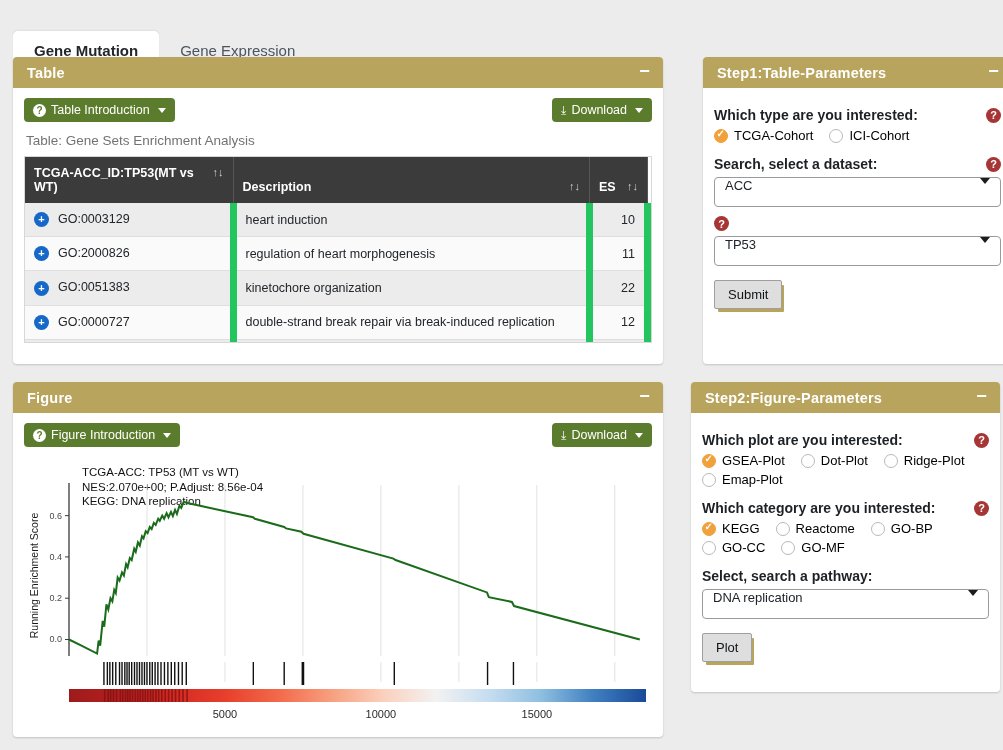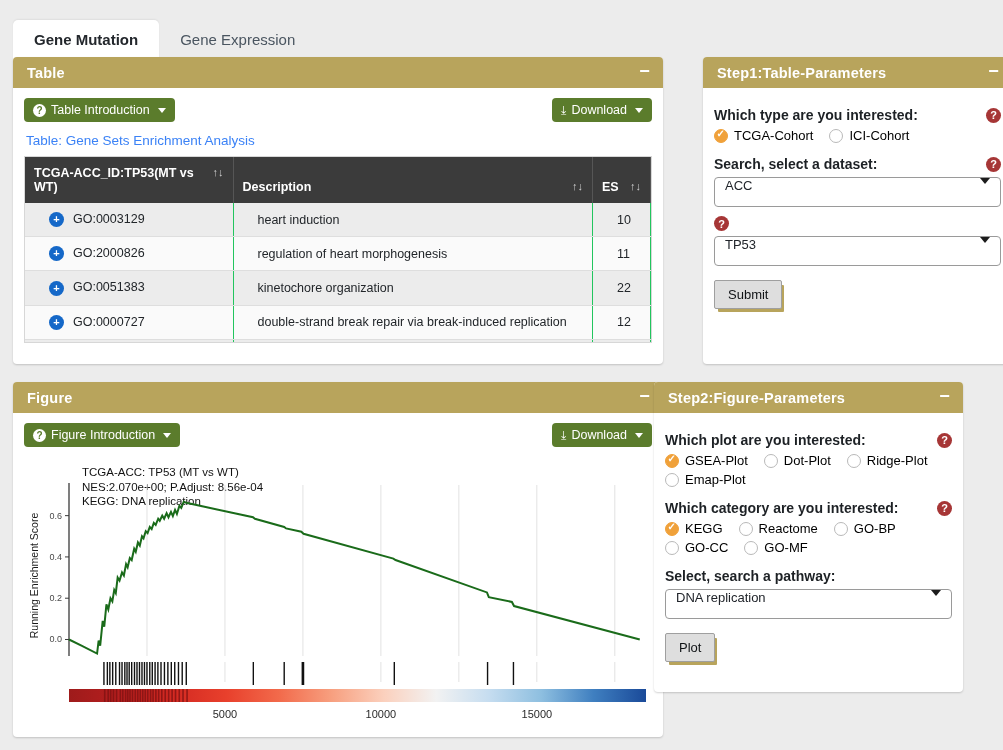--- a/index.html
+++ b/index.html
@@ -14,21 +14,21 @@
 
   
   .tabbar {
     position: absolute; left: 0; top: 0; width: 1003px; height: 54px;
     background: #ececec;
   }
   .tabbar .tabs { display: flex; align-items: flex-end; height: 54px; padding-left: 13px; }
   .tab {
     font-size: 15px; color: #3b4149; font-weight: bold;
     padding: 12px 21px 11px 21px; cursor: pointer; line-height: 1.1;
-    border-radius: 5px 5px 0 0; position: relative; top: 5px;
+    border-radius: 5px 5px 0 0; position: relative; top: 16px;
   }
   .tab.inactive { color: #4a5560; font-weight: normal; background: transparent; }
   .tab.active { background: #ffffff; color: #23272c; box-shadow: 0 -1px 2px rgba(0,0,0,.06); }
 
   
   .panel {
     position: absolute; background: #fff; border-radius: 4px;
     box-shadow: 0 1px 2px rgba(0,0,0,.18);
     overflow: hidden;
   }
@@ -39,50 +39,50 @@
     font-size: 14.5px; font-weight: bold; letter-spacing: .2px; gap: 33px;
   }
   .panel-min { font-size: 18px; font-weight: bold; line-height: 1; cursor: pointer; padding-bottom:3px;}
   .panel-body { padding: 10px 11px 10px 11px; }
 
   
   #table-panel { left: 13px; top: 57px; width: 650px; height: 307px; }
   #figure-panel { left: 13px; top: 382px; width: 650px; height: 355px; }
   
   #step1-panel { left: 691px; top: 57px; width: 309px; height: 307px; margin-left: 12px; }
-  #step2-panel { left: 654px; top: 382px; width: 309px; height: 310px; }
+  #step2-panel { left: 691px; top: 382px; width: 309px; height: 310px; }
 
   
   .btn-green {
     display: inline-flex; align-items: center; gap: 5px;
     background: #5b7c2c; color: #fff; border: none; border-radius: 4px;
     font-size: 12.5px; padding: 5px 9px; cursor: pointer;
     font-family: "Liberation Sans", sans-serif;
   }
   .btn-green .caret { border-left: 4px solid transparent; border-right: 4px solid transparent; border-top: 5px solid #fff; display:inline-block; margin-left:3px;}
   .qmark {
     width: 13px; height: 13px; border-radius: 50%; background: #fff; color: #5b7c2c;
     font-size: 10px; font-weight: bold; display: inline-flex; align-items: center; justify-content: center;
   }
   .dlicon { font-size: 12px; }
   .btnrow { display: flex; justify-content: space-between; align-items: center; }
 
   
-  .table-caption { font-size: 13.5px; color: #3b82f6; margin: 11px 2px 8px 2px; }
+  .table-caption { font-size: 13.5px; color: #737373; margin: 11px 2px 8px 2px; }
   .tbl-wrap { border: 1px solid #d7d7d7; height: 187px; overflow: hidden; position: relative; }
   table.gsea { border-collapse: collapse; width: 100%; table-layout: fixed; font-size: 12.5px; }
   table.gsea th {
     background: #3b3b3b; color: #fff; font-size: 12.5px; font-weight: bold;
     text-align: left; padding: 9px 9px; vertical-align: bottom;
     border-right: 1px solid #565656; position: relative;
   }
   table.gsea th .sorter { float: right; color: #cfcfcf; font-size: 11px; font-weight: normal; }
   table.gsea th.es { text-align: left; }
   table.gsea td {
-    padding: 9px 24px; border-right: 1px solid #22c55e; border-bottom: 1px solid #dedede;
+    padding: 9px 9px; border-right: 7px solid #22c55e; border-bottom: 1px solid #dedede;
     color: #22262a; font-size: 12.5px; vertical-align: middle;
   }
   table.gsea tr:nth-child(odd) td { background: #ececec; }
   table.gsea tr:nth-child(even) td { background: #fafafa; }
   td.num { text-align: right; }
   .plusbtn {
     display: inline-flex; align-items: center; justify-content: center;
     width: 15px; height: 15px; border-radius: 50%; background: #1568c8;
     color: #fff; font-size: 11px; line-height: 1; margin-right: 9px;
     vertical-align: middle; cursor: pointer; font-weight: bold;

